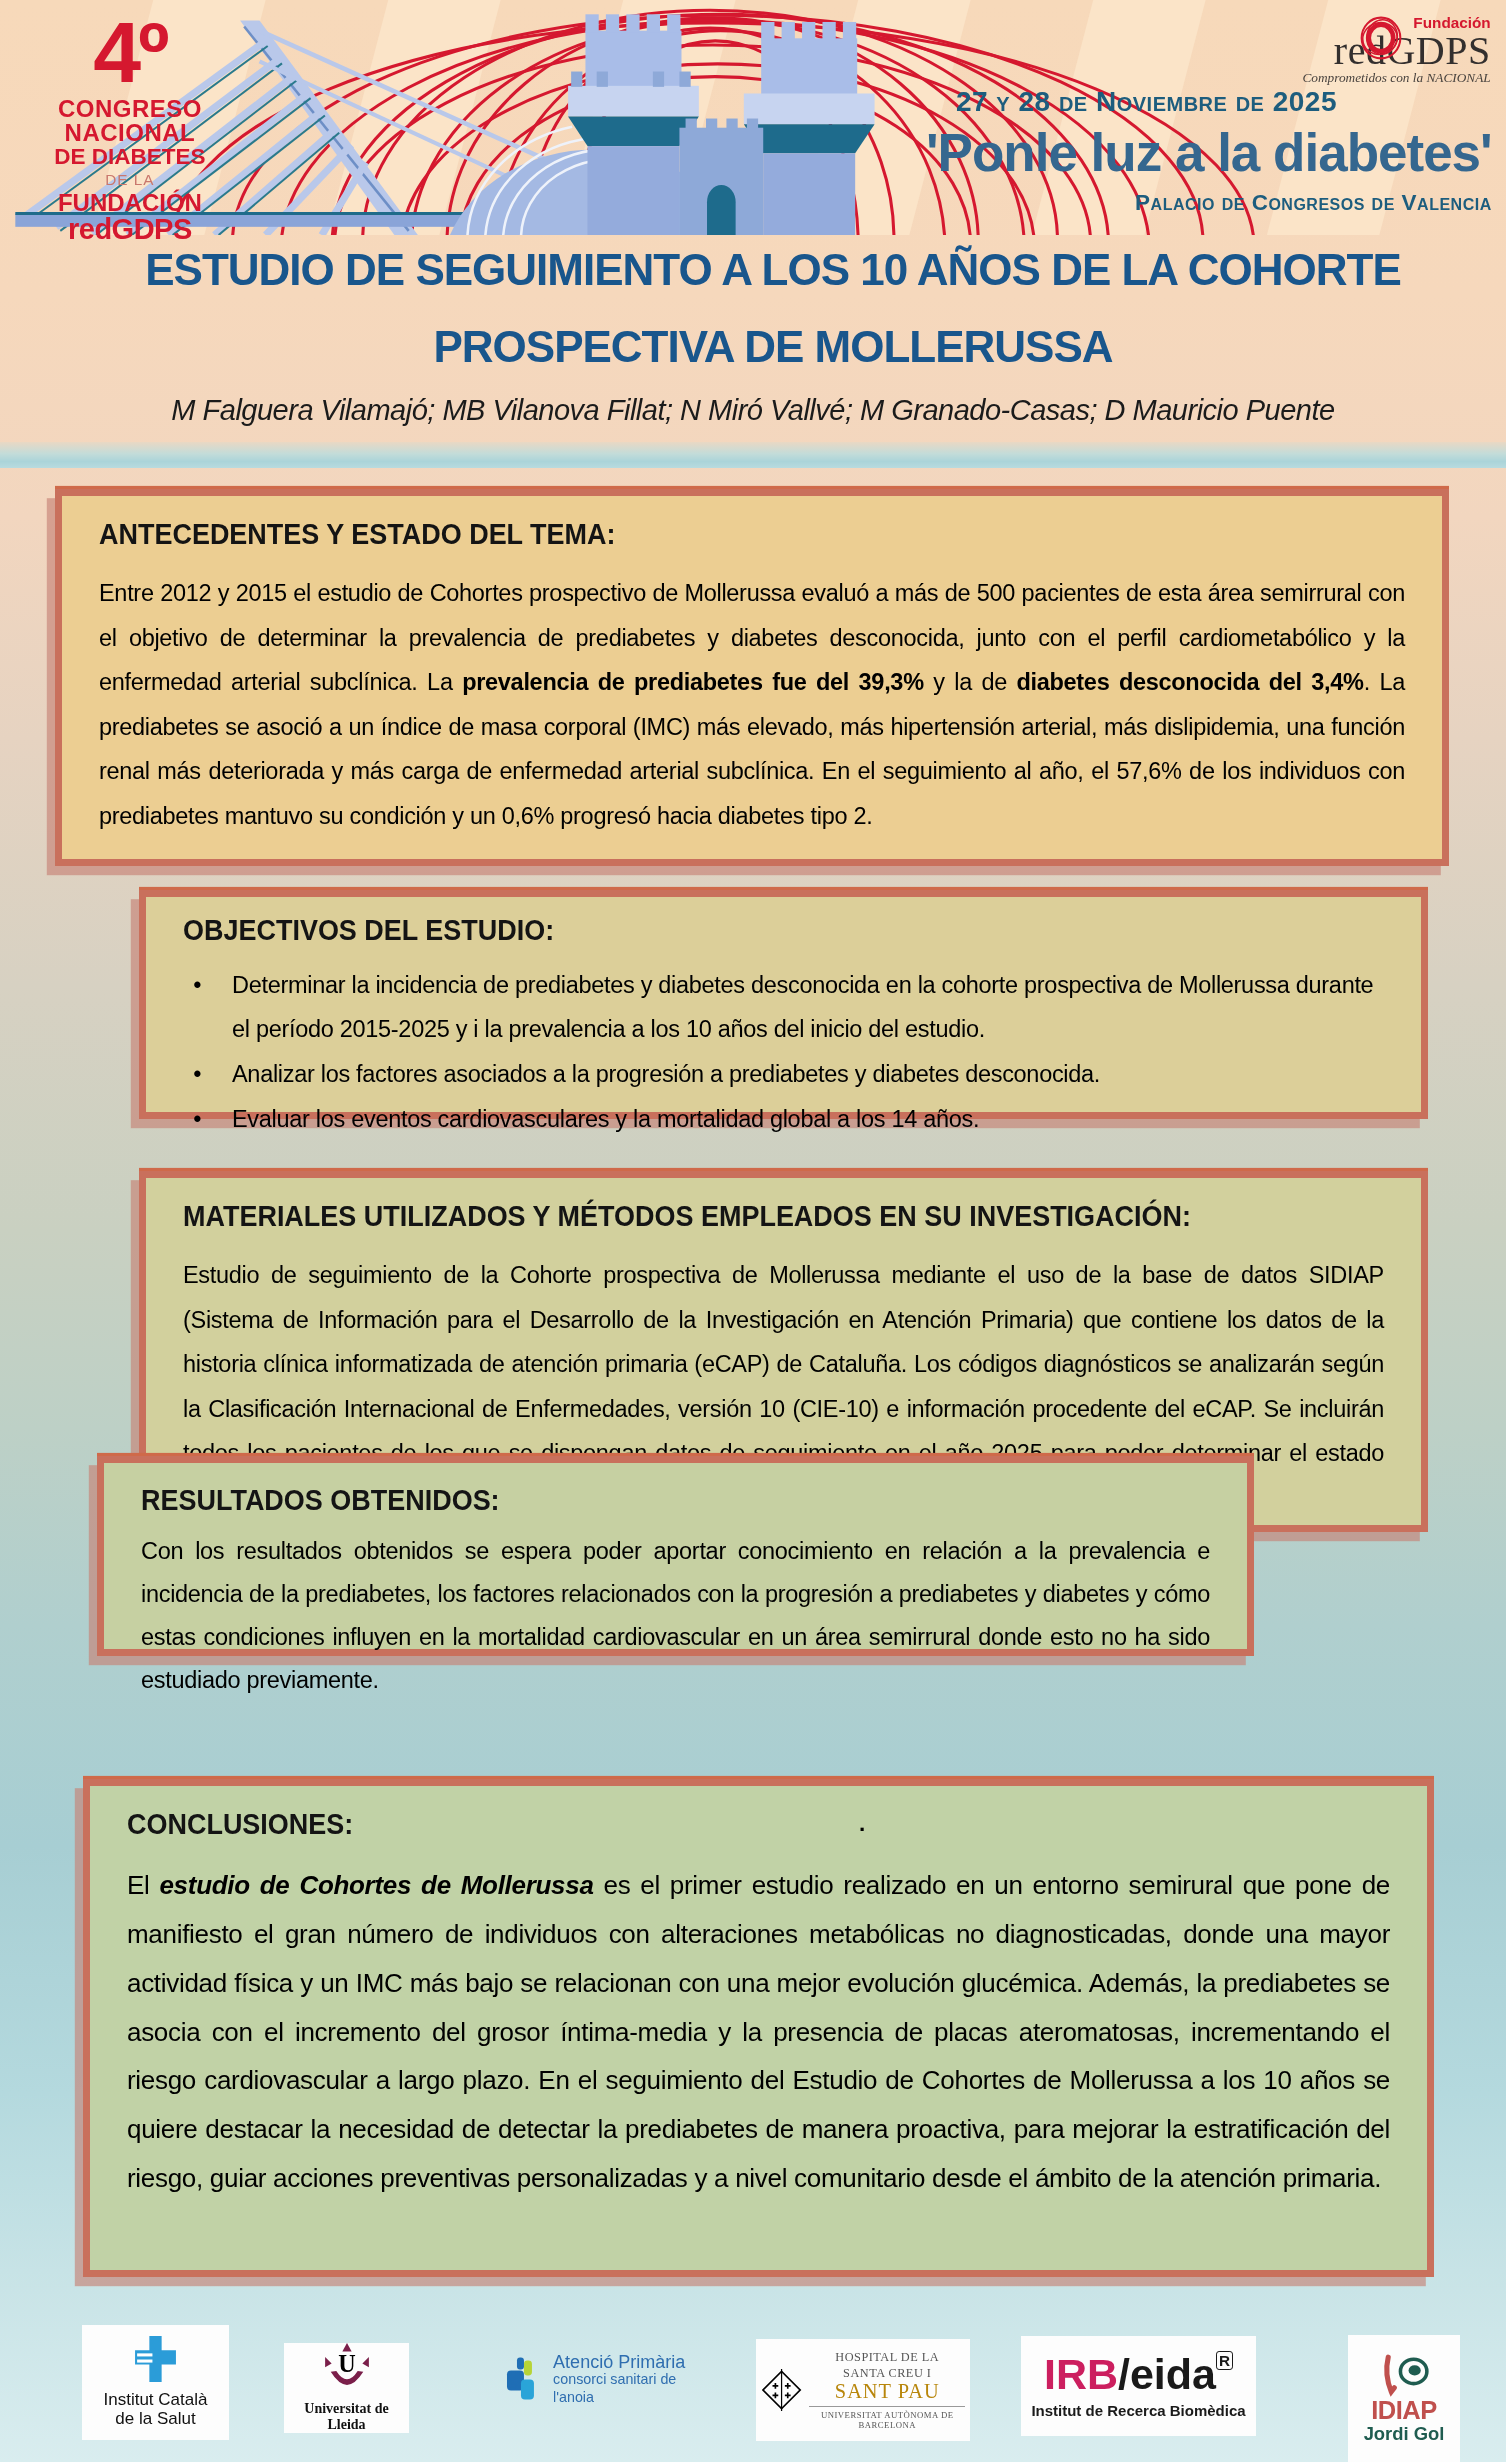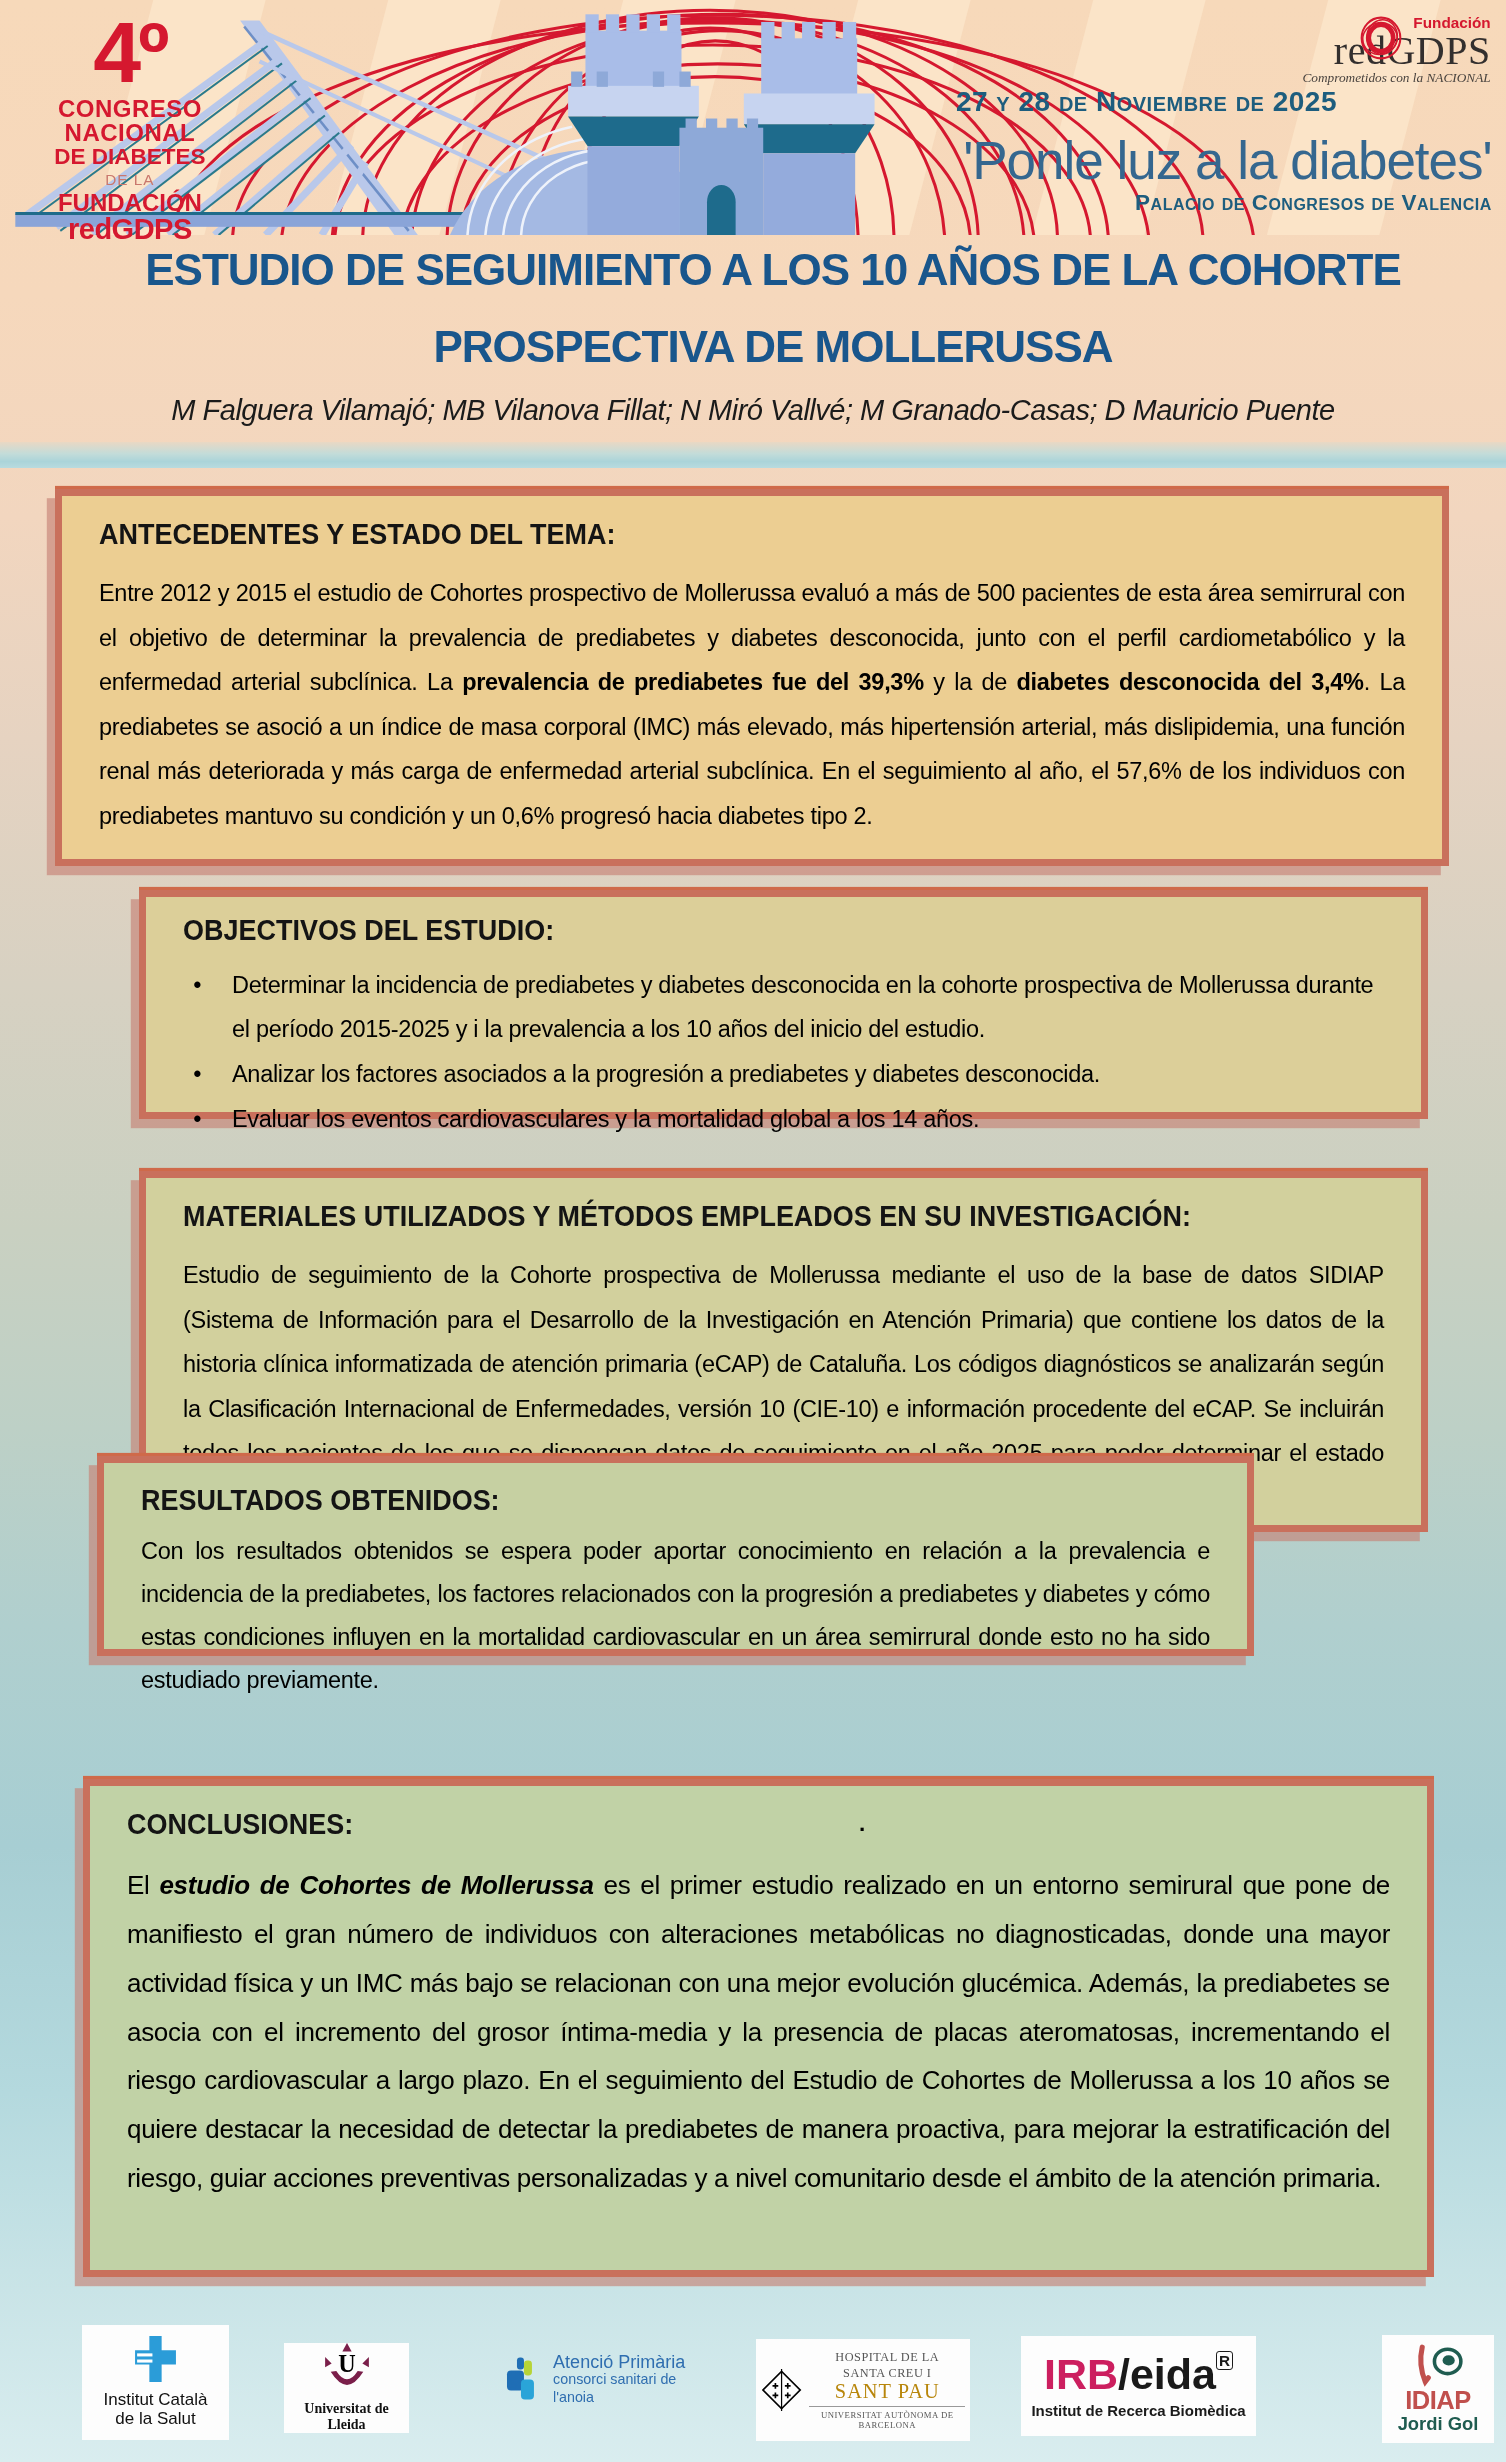--- a/index.html
+++ b/index.html
@@ -18,21 +18,21 @@
   .c-l1{font-size:24px;font-weight:600;letter-spacing:0.5px;}
   .c-l3{font-size:22.5px;font-weight:800;}
   .c-l4{font-size:15.3px;font-weight:400;color:#c9776d;letter-spacing:1px;margin:3.1px 0;}
   .c-l5{font-size:24px;font-weight:800;}
   .c-l6{font-size:29px;font-weight:800;letter-spacing:-0.5px;}
   #redgdps-logo{right:15.3px;top:14.3px;width:215px;text-align:right;}
   .rg-fund{font-size:15.3px;color:#d5182f;font-weight:700;}
   .rg-name{font-size:40px;color:#332f2e;font-family:"Liberation Serif",serif;letter-spacing:0.5px;line-height:.95;}
   .rg-tag{font-size:13.3px;color:#4a443f;font-style:italic;font-family:"Liberation Serif",serif;}
   #event-dates{right:169px;top:86px;font-variant:small-caps;font-weight:700;font-size:28px;color:#1d5d7e;letter-spacing:0.5px;}
-  #event-slogan{right:14.3px;top:122px;font-size:53px;font-weight:400;color:#35678f;letter-spacing:-1px;margin-top:8px;}
+  #event-slogan{right:14.3px;top:122px;font-size:53px;font-weight:700;color:#35678f;letter-spacing:-1px;}
   #event-venue{right:14.3px;top:190px;font-variant:small-caps;font-weight:700;font-size:22.5px;color:#1d5d7e;letter-spacing:0.5px;}
   
   #poster-title{left:0;top:245px;width:100%;text-align:center;color:#19568c;font-weight:700;padding-left:20px;}
   #poster-title .t1{font-size:44px;letter-spacing:-1px;}
   #poster-title .t2{font-size:44px;letter-spacing:-1px;margin-top:26.6px;}
   #authors-line{left:0;top:394px;width:100%;text-align:center;font-style:italic;font-size:29px;color:#1b1b1b;letter-spacing:-0.5px;}
   #header-divider{left:0;top:442px;width:100%;height:25.5px;
     background:linear-gradient(180deg,#e9d8c4 0%,#c3dcd9 45%,#abd4d9 75%,#b8dbdf 100%);}
   
   .panel{position:absolute;box-sizing:border-box;border:7.2px solid #c9705c;
@@ -60,21 +60,21 @@
   #logo-santpau{left:756px;top:2339px;width:204px;height:102px;flex-direction:row;gap:7.2px;padding:0 5.1px;}
   .sp-small{font-family:"Liberation Serif",serif;font-size:12.3px;color:#555;letter-spacing:0.5px;line-height:1.25;}
   .sp-big{font-family:"Liberation Serif",serif;font-size:20.4px;color:#b8860b;letter-spacing:1px;line-height:1.05;}
   .sp-uab{font-family:"Liberation Serif",serif;font-size:8.7px;color:#555;letter-spacing:0.5px;border-top:1.5px solid #999;padding-top:3.1px;margin-top:3.1px;}
   #logo-irb{left:1021px;top:2336px;width:235px;height:100px;}
   .irb-row{font-size:43px;font-weight:700;line-height:1;}
   .irb-pink{color:#cc1f5f;}
   .irb-black{color:#1a1a1a;}
   .irb-r{font-size:15.3px;color:#1a1a1a;vertical-align:top;border:1.5px solid #1a1a1a;border-radius:3.1px;padding:0 2px;}
   .irb-sub{font-size:15px;font-weight:700;color:#1a1a1a;margin-top:5.1px;}
-  #logo-idiap{left:1382px;top:2335px;width:112px;height:108px;}
+  #logo-idiap{left:1348px;top:2335px;width:112px;height:128px;}
   .idiap-t1{font-size:25.5px;font-weight:800;color:#c0504d;line-height:1;letter-spacing:-0.5px;}
   .idiap-t2{font-size:18.4px;font-weight:700;color:#1f5c50;line-height:1.1;}
 </style>
 </head>
 <body>
 
 <div id="poster">
 
   <svg class="abs" style="left:0;top:0" width="1506" height="235" viewBox="0 0 2948 460">
 

